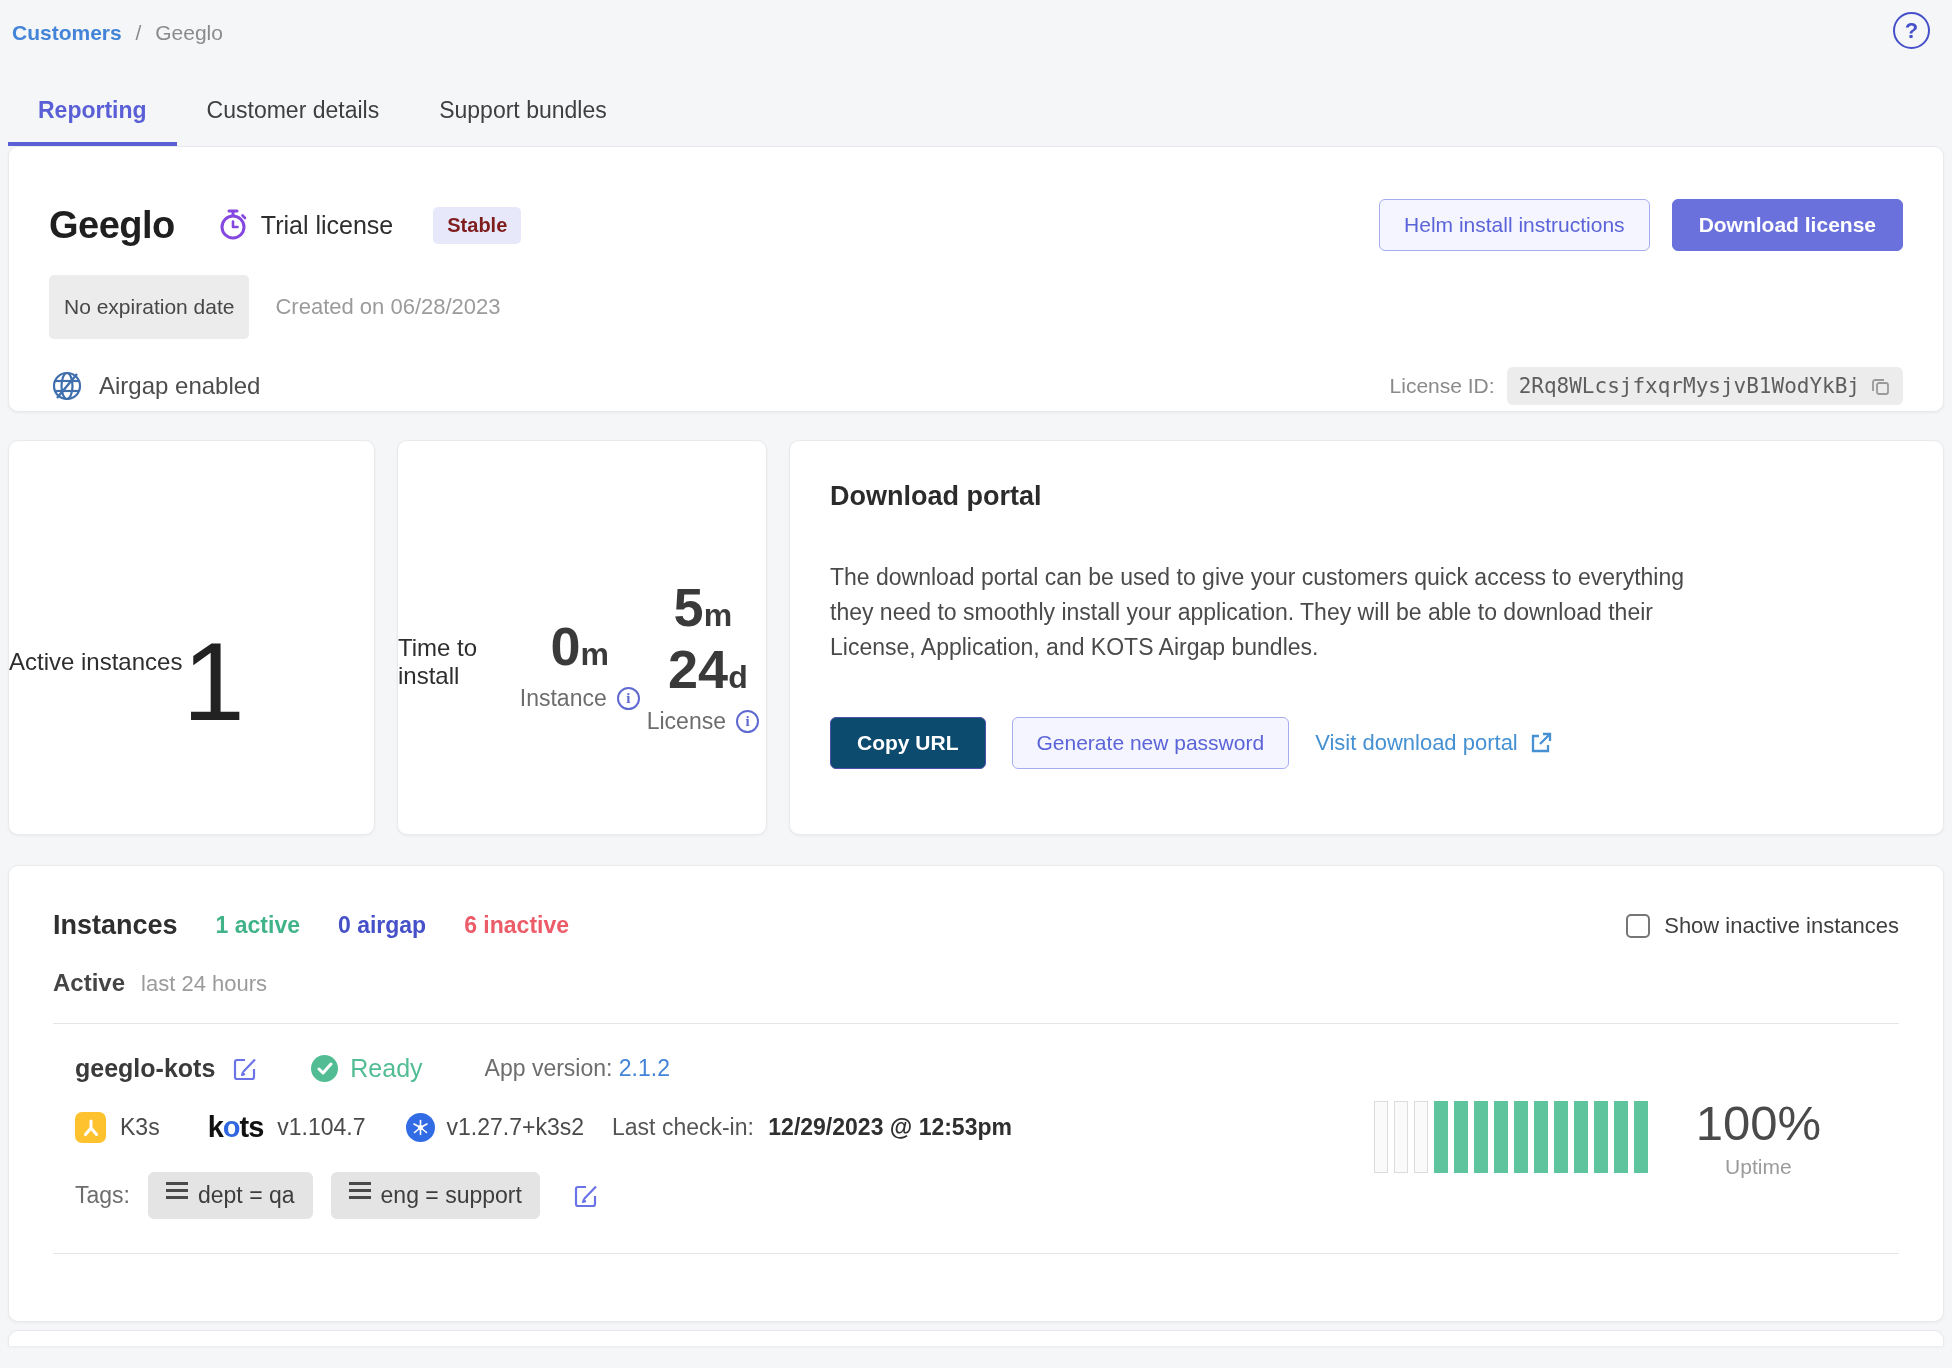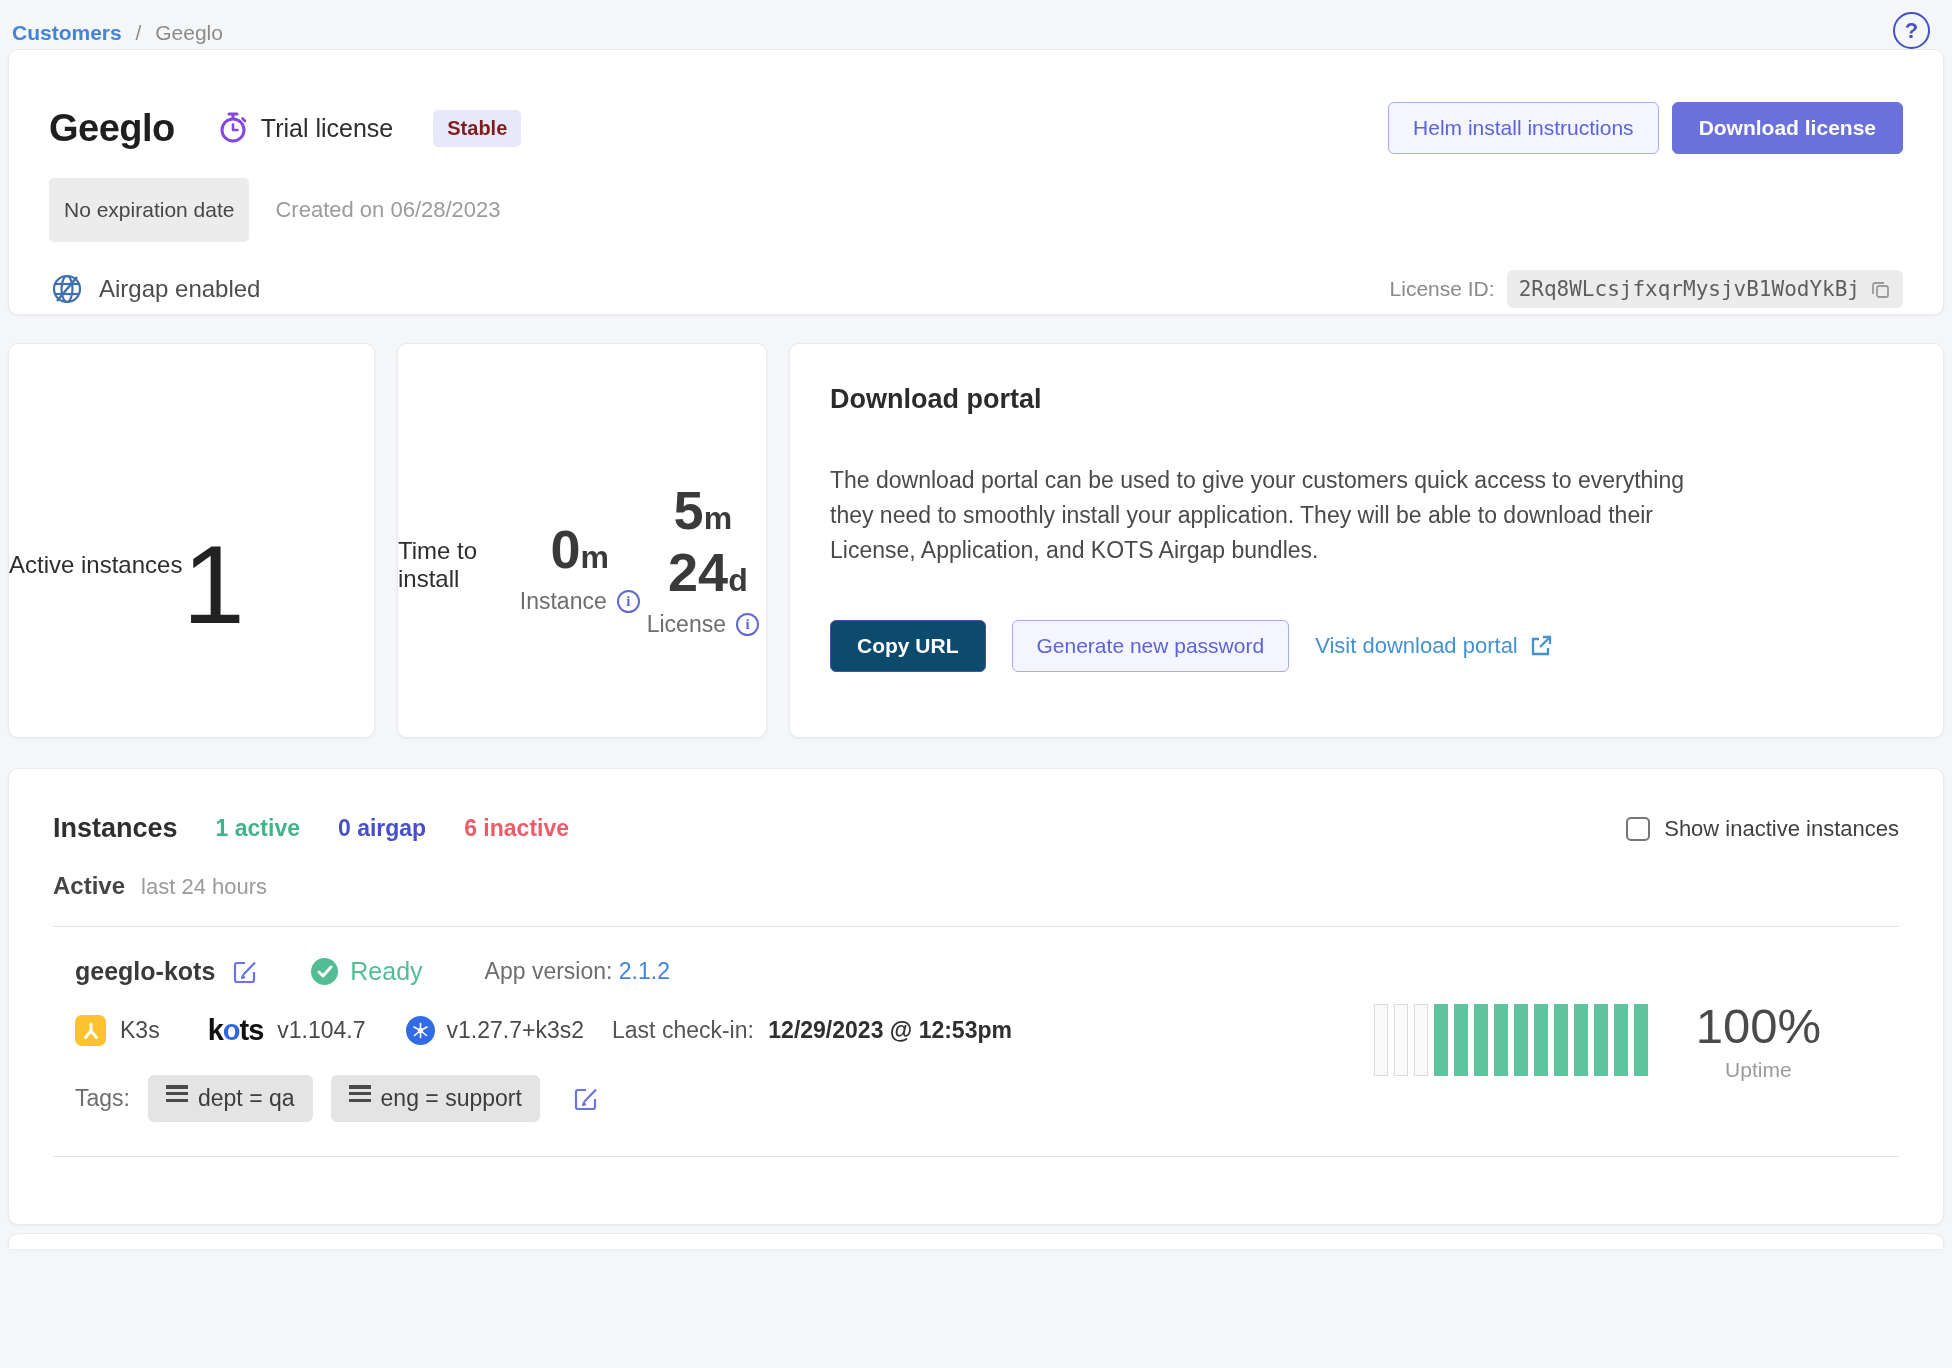--- a/index.html
+++ b/index.html
@@ -38,21 +38,21 @@
   .header-card { height: 266px; padding: 52px 40px 30px 40px; }
   .hc-row1 { display: flex; align-items: center; }
   .app-name { font-size: 38px; font-weight: 700; color: #1f1f1f; letter-spacing: -0.5px; }
   .license-type { display: flex; align-items: center; margin-left: 42px; }
   .license-type svg { margin-right: 12px; }
   .license-type-label { font-size: 25px; color: #2e2e2e; font-weight: 500; }
   .channel-badge {
     margin-left: 40px; background: #e7e9fb; color: #7f1d1d; font-size: 20px; font-weight: 700;
     padding: 7px 14px; border-radius: 5px;
   }
-  .hc-actions { margin-left: auto; display: flex; gap: 13px; }
+  .hc-actions { margin-left: auto; display: flex; gap: 22px; }
   .btn { font-size: 21px; border-radius: 6px; cursor: pointer; font-family: inherit; }
   .btn-outline {
     color: #5b63d8; background: #f4f5fe; border: 1.5px solid #a6adee; padding: 13px 24px; font-weight: 500;
   }
   .btn-solid {
     color: #fff; background: #6a71dd; border: 1.5px solid #6a71dd; padding: 13px 26px; font-weight: 600;
   }
   .btn-dark {
     color: #fff; background: #0c4a6e; border: 1.5px solid #4b51a8; padding: 13px 26px; font-weight: 600;
   }
@@ -170,20 +170,25 @@
 
   <div class="topbar">
     <div class="breadcrumb">
       <span class="bc-link">Customers</span>
       <span class="bc-sep">/</span>
       <span class="bc-cur">Geeglo</span>
     </div>
     <div class="help-btn">?</div>
   </div>
 
+  <div class="tabs">
+    <div class="tab active">Reporting</div>
+    <div class="tab">Customer details</div>
+    <div class="tab">Support bundles</div>
+  </div>
 
   <div class="card header-card">
     <div class="hc-row1">
       <span class="app-name">Geeglo</span>
       <span class="license-type">
         <svg width="32" height="34" viewBox="0 0 32 34" fill="none">
           <line x1="12" y1="3" x2="20" y2="3" stroke="#8447e0" stroke-width="3" stroke-linecap="round"></line>
           <line x1="16" y1="3" x2="16" y2="7" stroke="#8447e0" stroke-width="3"></line>
           <line x1="25.5" y1="7.5" x2="28" y2="10" stroke="#8447e0" stroke-width="2.6" stroke-linecap="round"></line>
           <circle cx="16" cy="19" r="11" stroke="#8447e0" stroke-width="3" fill="none"></circle>

